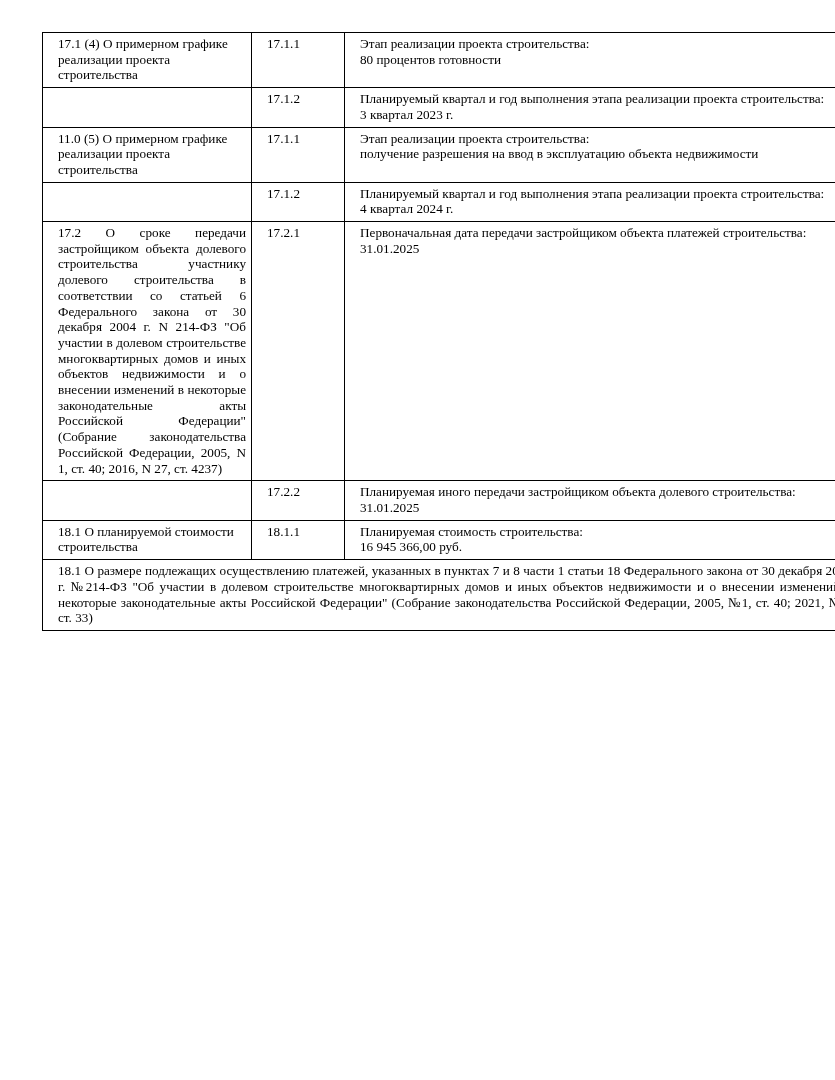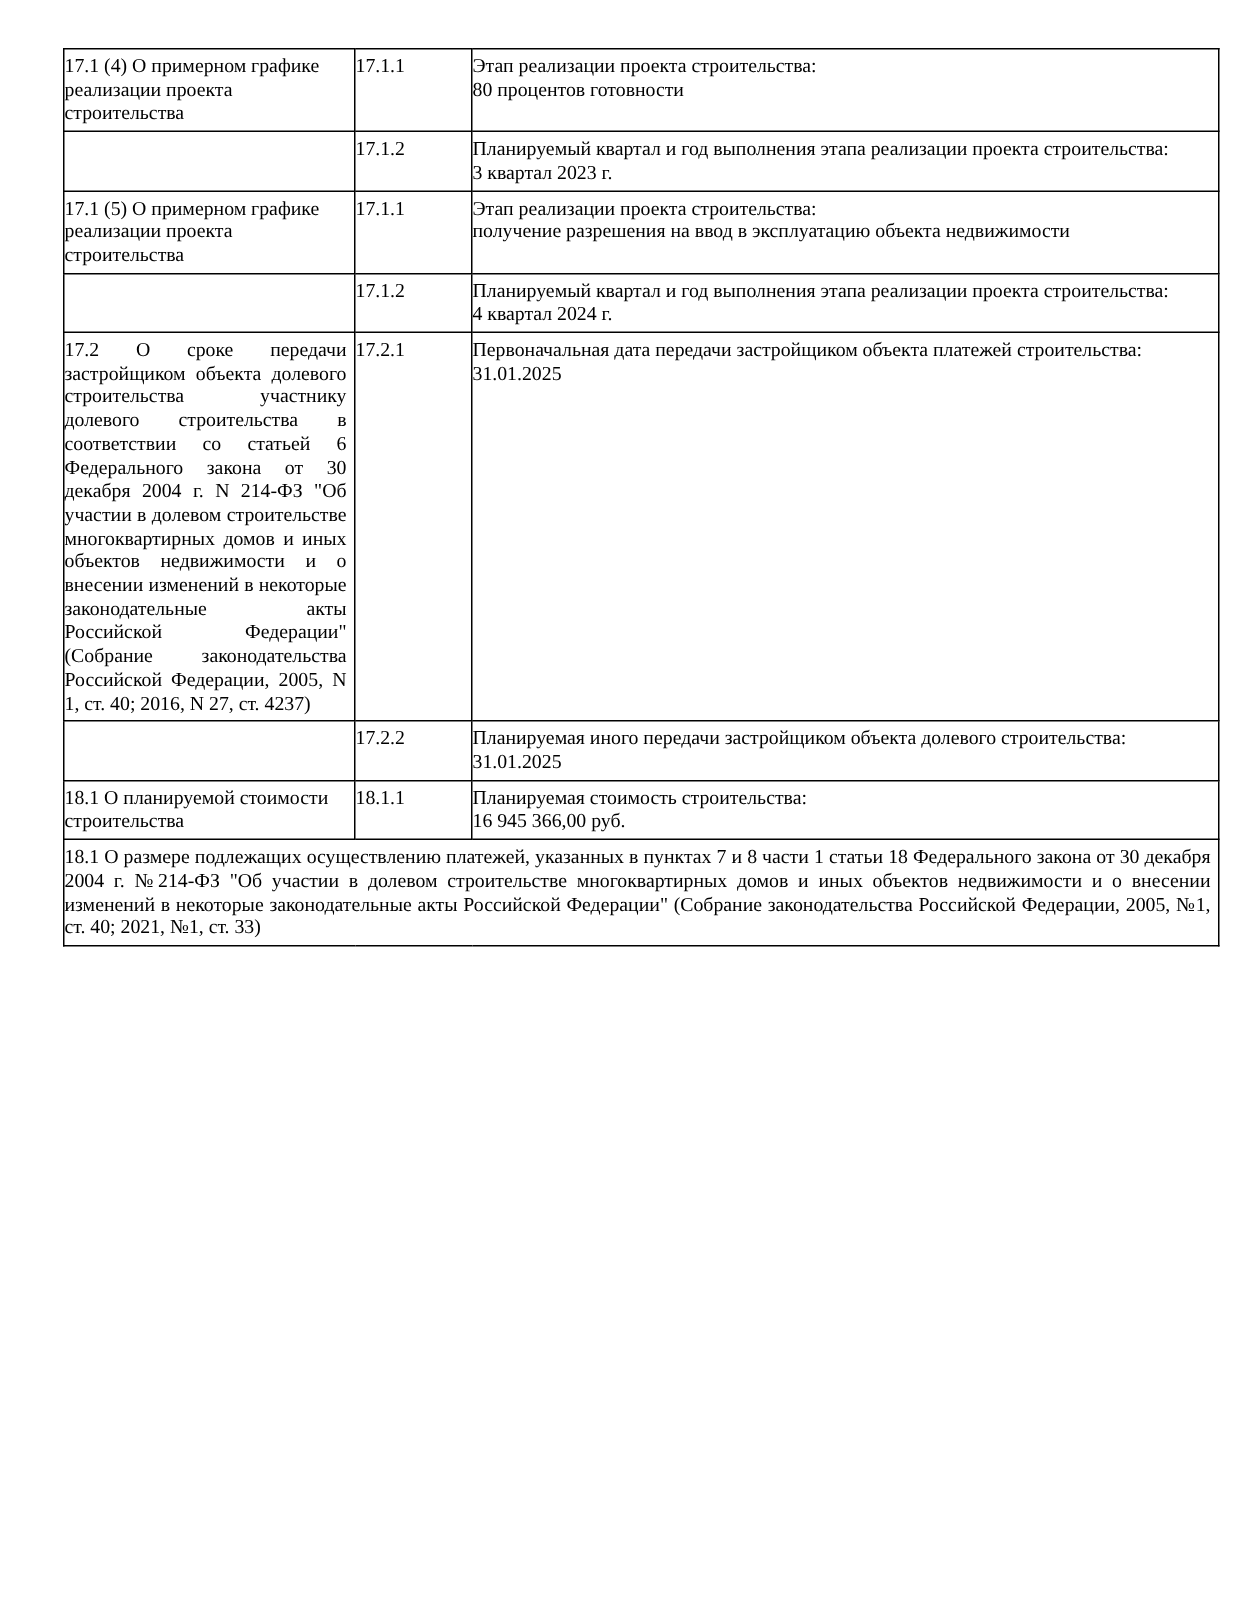--- a/index.html
+++ b/index.html
@@ -21,21 +21,21 @@
     position: relative;
   }
   table.doc-table {
     width: 752px;
     border-collapse: collapse;
     table-layout: fixed;
   }
   table.doc-table td {
     border: 1px solid #000000;
     vertical-align: top;
-    padding: 3px 5px 4px 0;
+    padding: 3px 5px 4px 15px;
     font-size: 13.2px;
     line-height: 1.19;
     font-family: "Liberation Serif", serif;
   }
   td.col-label { width: 188px; }
   td.col-code  { width: 72px; }
   td.col-value { width: 492px; }
   td.col-full  { width: 752px; }
   .bold { font-weight: normal; }
   .vmid { vertical-align: middle; }
@@ -67,21 +67,21 @@
         <td class="col-code vmid">
           <span class="linetext">17.1.2</span>
         </td>
         <td class="col-value">
           <span class="linetext">Планируемый квартал и год выполнения этапа реализации проекта строительства:</span>
           <span class="linetext bold">3 квартал 2023 г.</span>
         </td>
       </tr>
       <tr>
         <td class="col-label">
-          <span class="linetext">17.1 (5) О примерном графике реализации проекта строительства</span>
+          <span class="linetext">11.0 (5) О примерном графике реализации проекта строительства</span>
         </td>
         <td class="col-code vmid">
           <span class="linetext">17.1.1</span>
         </td>
         <td class="col-value">
           <span class="linetext">Этап реализации проекта строительства:</span>
           <span class="linetext bold just">получение разрешения на ввод в эксплуатацию объекта недвижимости</span>
         </td>
       </tr>
       <tr>

